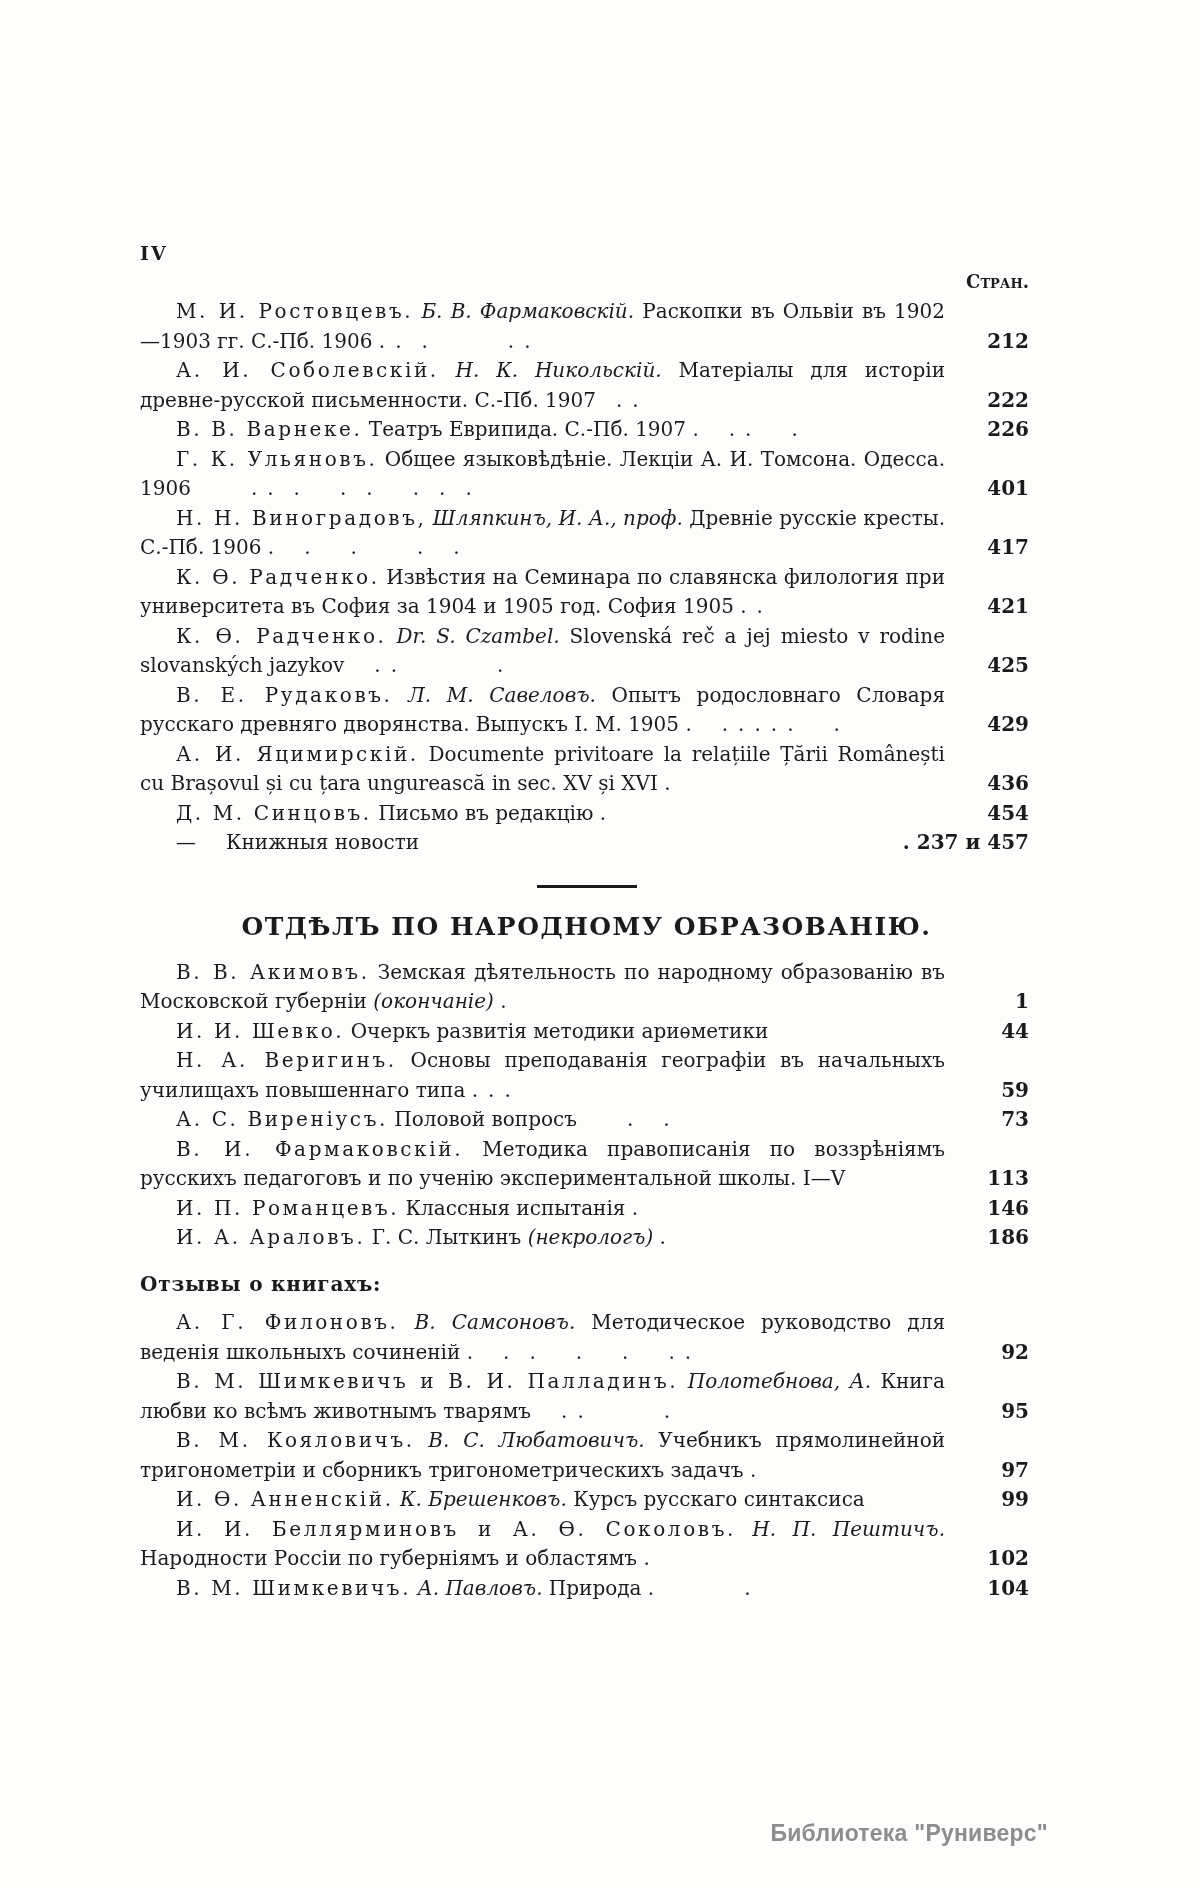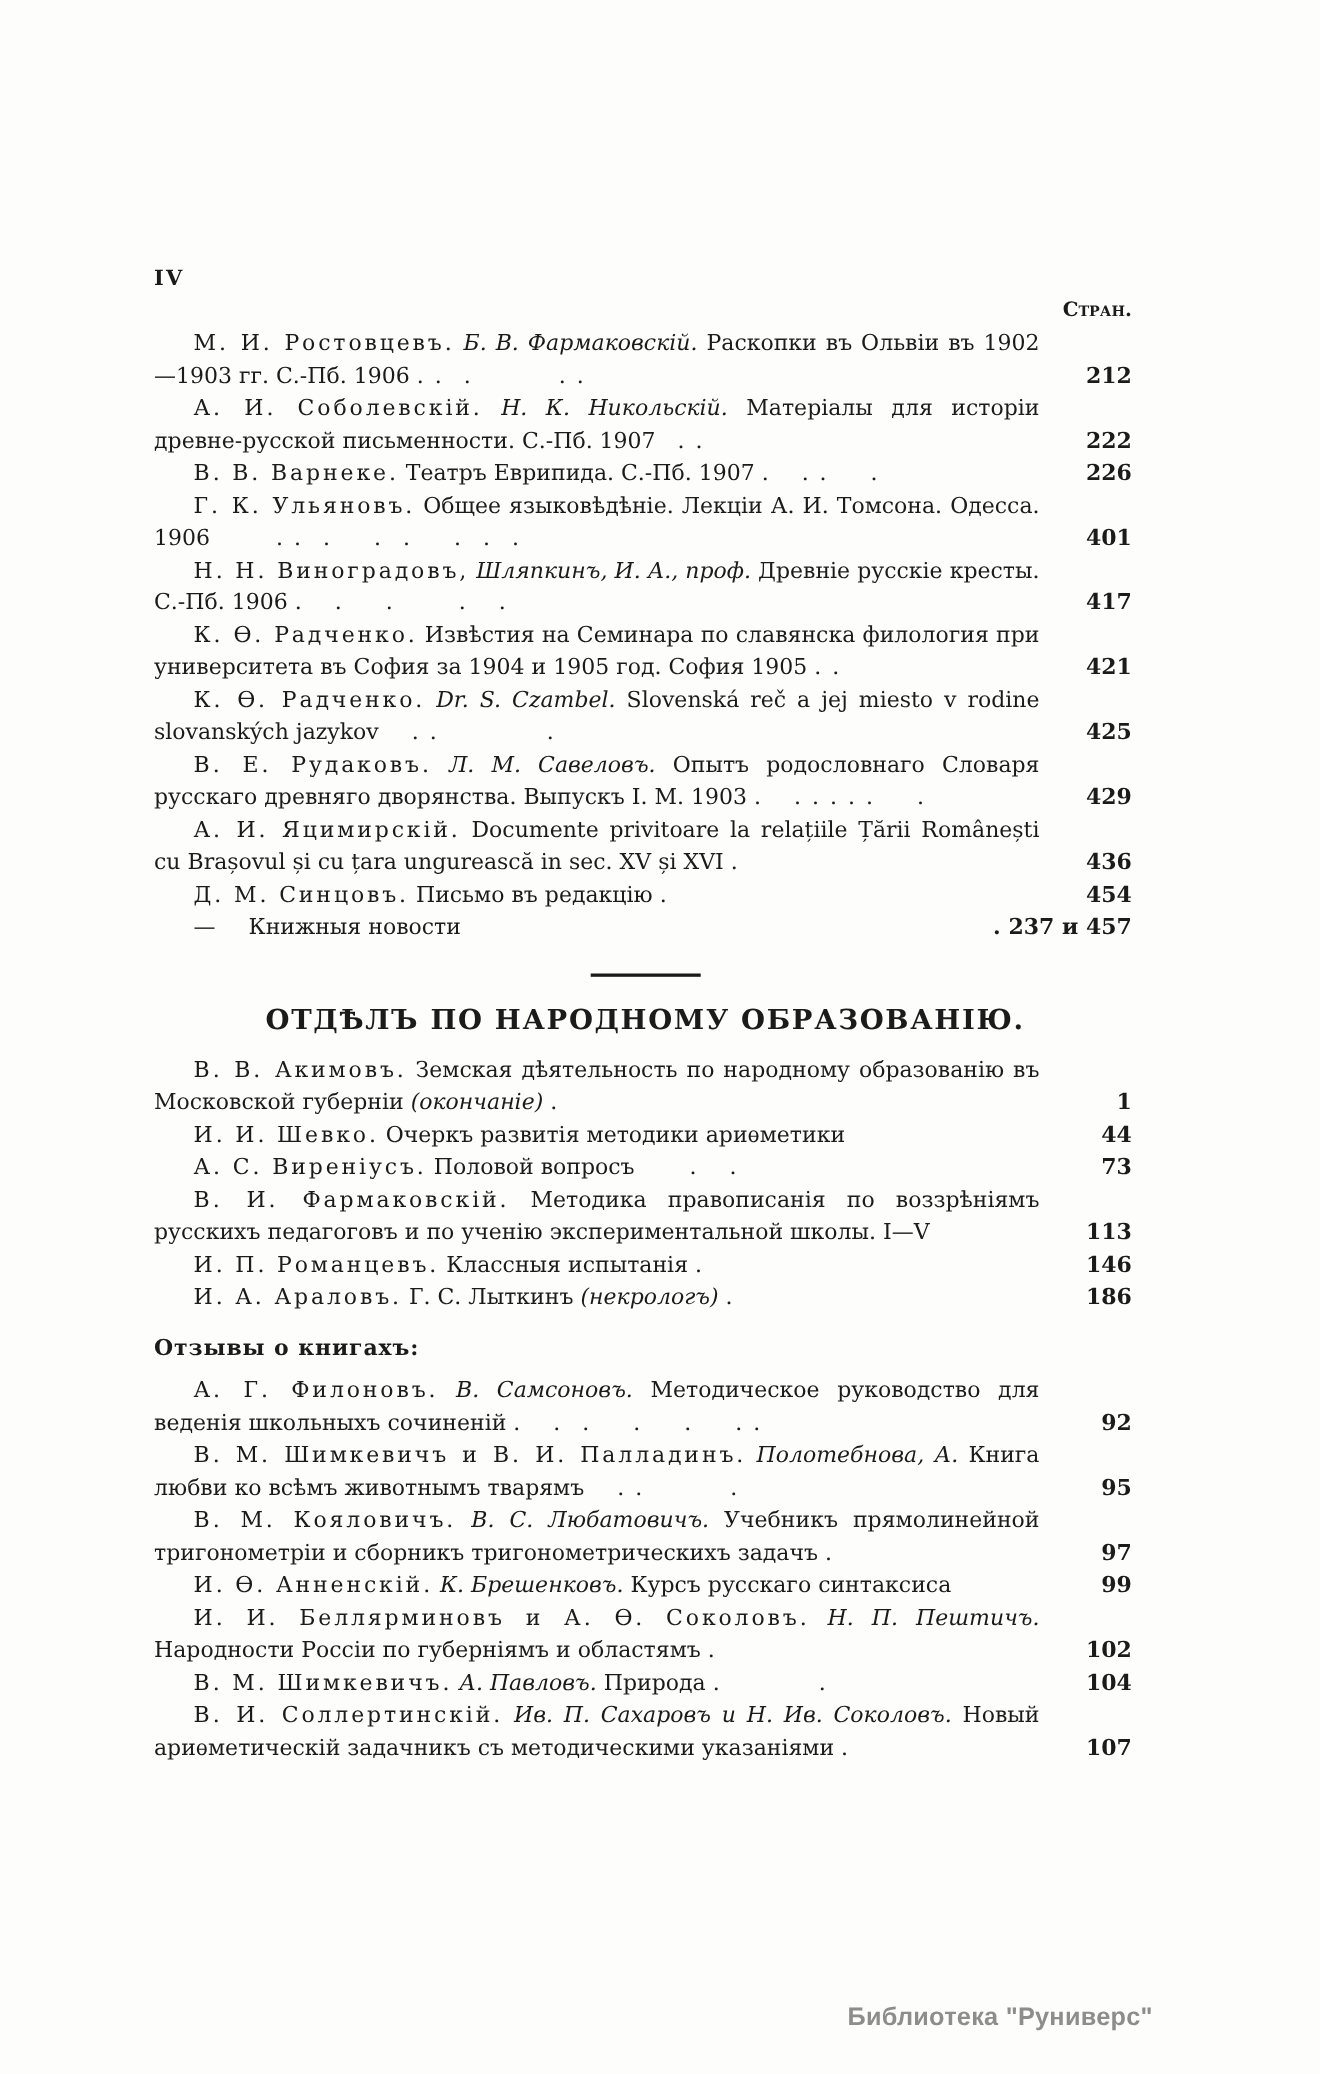--- a/index.html
+++ b/index.html
@@ -35,48 +35,48 @@
     <div class="stran">Стран.</div>
 
     <div class="entries">
         <div class="entry"><span class="seg-a">М. И. Ростовцевъ.</span><span class="seg-i"> Б. В. Фармаковскій.</span><span class="seg-p"> Раскопки въ Ольвіи въ 1902—1903 гг. С.-Пб. 1906 . . .    . .</span><span class="pagenum">212</span></div>
         <div class="entry"><span class="seg-a">А. И. Соболевскій.</span><span class="seg-i"> Н. К. Никольскій.</span><span class="seg-p"> Матеріалы для исто­ріи древне-русской письменности. С.-Пб. 1907 . .</span><span class="pagenum">222</span></div>
         <div class="entry"><span class="seg-a">В. В. Варнеке.</span><span class="seg-p"> Театръ Еврипида. С.-Пб. 1907 .  . .  .</span><span class="pagenum">226</span></div>
         <div class="entry"><span class="seg-a">Г. К. Ульяновъ.</span><span class="seg-p"> Общее языковѣдѣніе. Лекціи А. И. Томсона. Одесса. 1906   . . .  . .  . . .</span><span class="pagenum">401</span></div>
         <div class="entry"><span class="seg-a">Н. Н. Виноградовъ,</span><span class="seg-i"> Шляпкинъ, И. А., проф.</span><span class="seg-p"> Древніе рус­скіе кресты. С.-Пб. 1906 .  .  . 　　.  .</span><span class="pagenum">417</span></div>
         <div class="entry"><span class="seg-a">К. Ѳ. Радченко.</span><span class="seg-p"> Извѣстия на Семинара по славянска филология при университета въ София за 1904 и 1905 год. София 1905 . .</span><span class="pagenum">421</span></div>
         <div class="entry"><span class="seg-a">К. Ѳ. Радченко.</span><span class="seg-i"> Dr. S. Czambel.</span><span class="seg-p"> Slovenská reč a jej miesto v ro­dine slovanských jazykov  . .　　　　　.</span><span class="pagenum">425</span></div>
-        <div class="entry"><span class="seg-a">В. Е. Рудаковъ.</span><span class="seg-i"> Л. М. Савеловъ.</span><span class="seg-p"> Опытъ родословнаго Словаря русскаго древняго дворянства. Выпускъ I. М. 1903 .  . . . . .  .</span><span class="pagenum">429</span></div>
+        <div class="entry"><span class="seg-a">В. Е. Рудаковъ.</span><span class="seg-i"> Л. М. Савеловъ.</span><span class="seg-p"> Опытъ родословнаго Словаря русскаго древняго дворянства. Выпускъ I. М. 1905 .  . . . . .  .</span><span class="pagenum">429</span></div>
         <div class="entry"><span class="seg-a">А. И. Яцимирскій.</span><span class="seg-p"> Documente privitoare la relațiile Țării Ro­mânești cu Brașovul și cu țara ungurească in sec. XV și XVI .</span><span class="pagenum">436</span></div>
         <div class="entry"><span class="seg-a">Д. М. Синцовъ.</span><span class="seg-p"> Письмо въ редакцію .</span><span class="pagenum">454</span></div>
         <div class="entry"><span class="seg-p">—  Книжныя новости</span><span class="pagenum">. 237 и 457</span></div>
       </div>
 
     <div class="divider"></div>
 
     <div class="section-title">ОТДѢЛЪ ПО НАРОДНОМУ ОБРАЗОВАНІЮ.</div>
 
     <div class="entries section-entries">
         <div class="entry"><span class="seg-a">В. В. Акимовъ.</span><span class="seg-p"> Земская дѣятельность по народному образова­нію въ Московской губерніи </span><span class="seg-i">(окончаніе)</span><span class="seg-p"> .</span><span class="pagenum">1</span></div>
         <div class="entry"><span class="seg-a">И. И. Шевко.</span><span class="seg-p"> Очеркъ развитія методики ариѳметики</span><span class="pagenum">44</span></div>
+        <div class="entry"><span class="seg-a">Н. А. Веригинъ.</span><span class="seg-p"> Основы преподаванія географіи въ начальныхъ училищахъ повышеннаго типа . . .</span><span class="pagenum">59</span></div>
         <div class="entry"><span class="seg-a">А. С. Виреніусъ.</span><span class="seg-p"> Половой вопросъ   .  .</span><span class="pagenum">73</span></div>
         <div class="entry"><span class="seg-a">В. И. Фармаковскій.</span><span class="seg-p"> Методика правописанія по воззрѣніямъ русскихъ педагоговъ и по ученію экспериментальной школы. I—V</span><span class="pagenum">113</span></div>
         <div class="entry"><span class="seg-a">И. П. Романцевъ.</span><span class="seg-p"> Классныя испытанія .</span><span class="pagenum">146</span></div>
         <div class="entry"><span class="seg-a">И. А. Араловъ.</span><span class="seg-p"> Г. С. Лыткинъ </span><span class="seg-i">(некрологъ)</span><span class="seg-p"> .</span><span class="pagenum">186</span></div>
       </div>
 
     <div class="entries">
       <div class="reviews-heading">Отзывы о книгахъ:</div>
     </div>
 
     <div class="entries">
         <div class="entry"><span class="seg-a">А. Г. Филоновъ.</span><span class="seg-i"> В. Самсоновъ.</span><span class="seg-p"> Методическое руководство для веденія школьныхъ сочиненій .  . .  . 　.　 . .</span><span class="pagenum">92</span></div>
         <div class="entry"><span class="seg-a">В. М. Шимкевичъ и В. И. Палладинъ.</span><span class="seg-i"> Полотебнова, А.</span><span class="seg-p"> Книга любви ко всѣмъ животнымъ тварямъ  . .　　　 .</span><span class="pagenum">95</span></div>
         <div class="entry"><span class="seg-a">В. М. Кояловичъ.</span><span class="seg-i"> В. С. Любатовичъ.</span><span class="seg-p"> Учебникъ прямолинейной тригонометріи и сборникъ тригонометрическихъ задачъ .</span><span class="pagenum">97</span></div>
         <div class="entry"><span class="seg-a">И. Ѳ. Анненскій.</span><span class="seg-i"> К. Брешенковъ.</span><span class="seg-p"> Курсъ русскаго синтаксиса</span><span class="pagenum">99</span></div>
         <div class="entry"><span class="seg-a">И. И. Беллярминовъ и А. Ѳ. Соколовъ.</span><span class="seg-i"> Н. П. Пештичъ.</span><span class="seg-p"> Народности Россіи по губерніямъ и областямъ .</span><span class="pagenum">102</span></div>
         <div class="entry"><span class="seg-a">В. М. Шимкевичъ.</span><span class="seg-i"> А. Павловъ.</span><span class="seg-p"> Природа .　　　  .</span><span class="pagenum">104</span></div>
-        <div class="entry"><span class="seg-a">В. И. Соллертинскій.</span><span class="seg-i"> Ив. П. Сахаровъ и Н. Ив. Соколовъ.</span><span class="seg-p"> Новый ариѳметическій задачникъ съ методическими указаніями .</span><span class="pagenum">107</span></div>
       </div>
   </div>
 
   <div class="watermark">Библиотека "Руниверс"</div>
 </div>
 
 </body></html>

